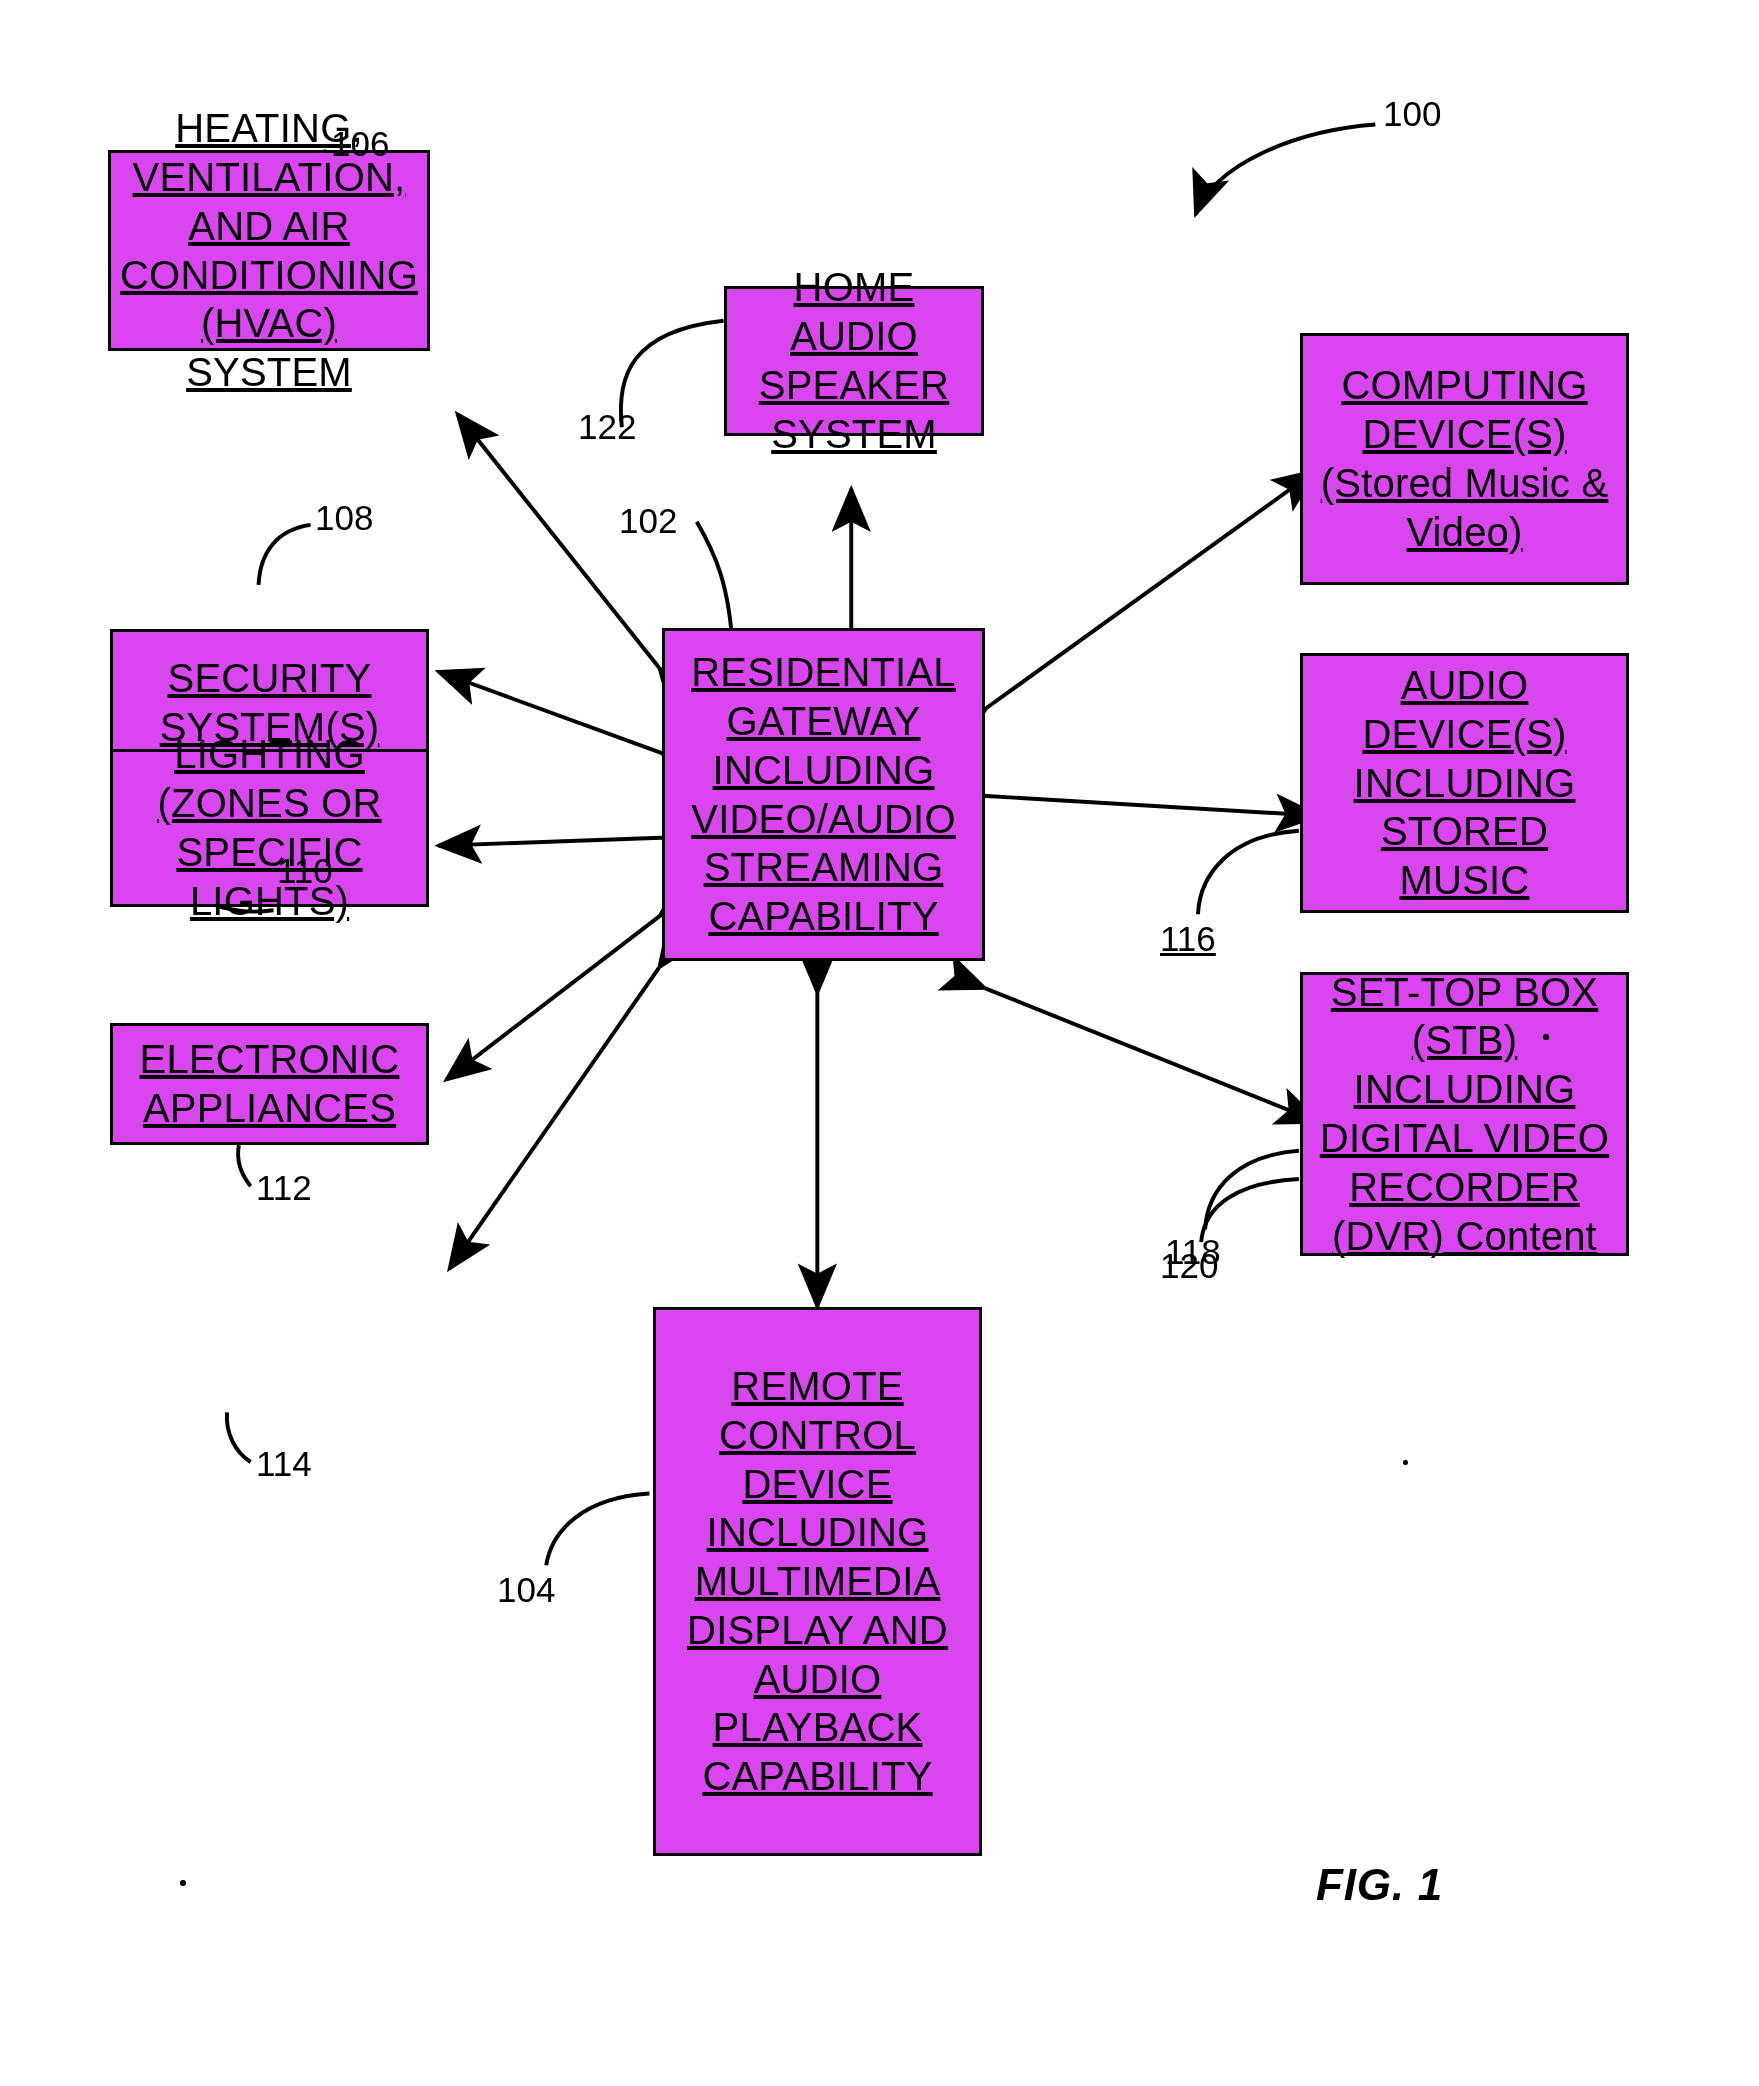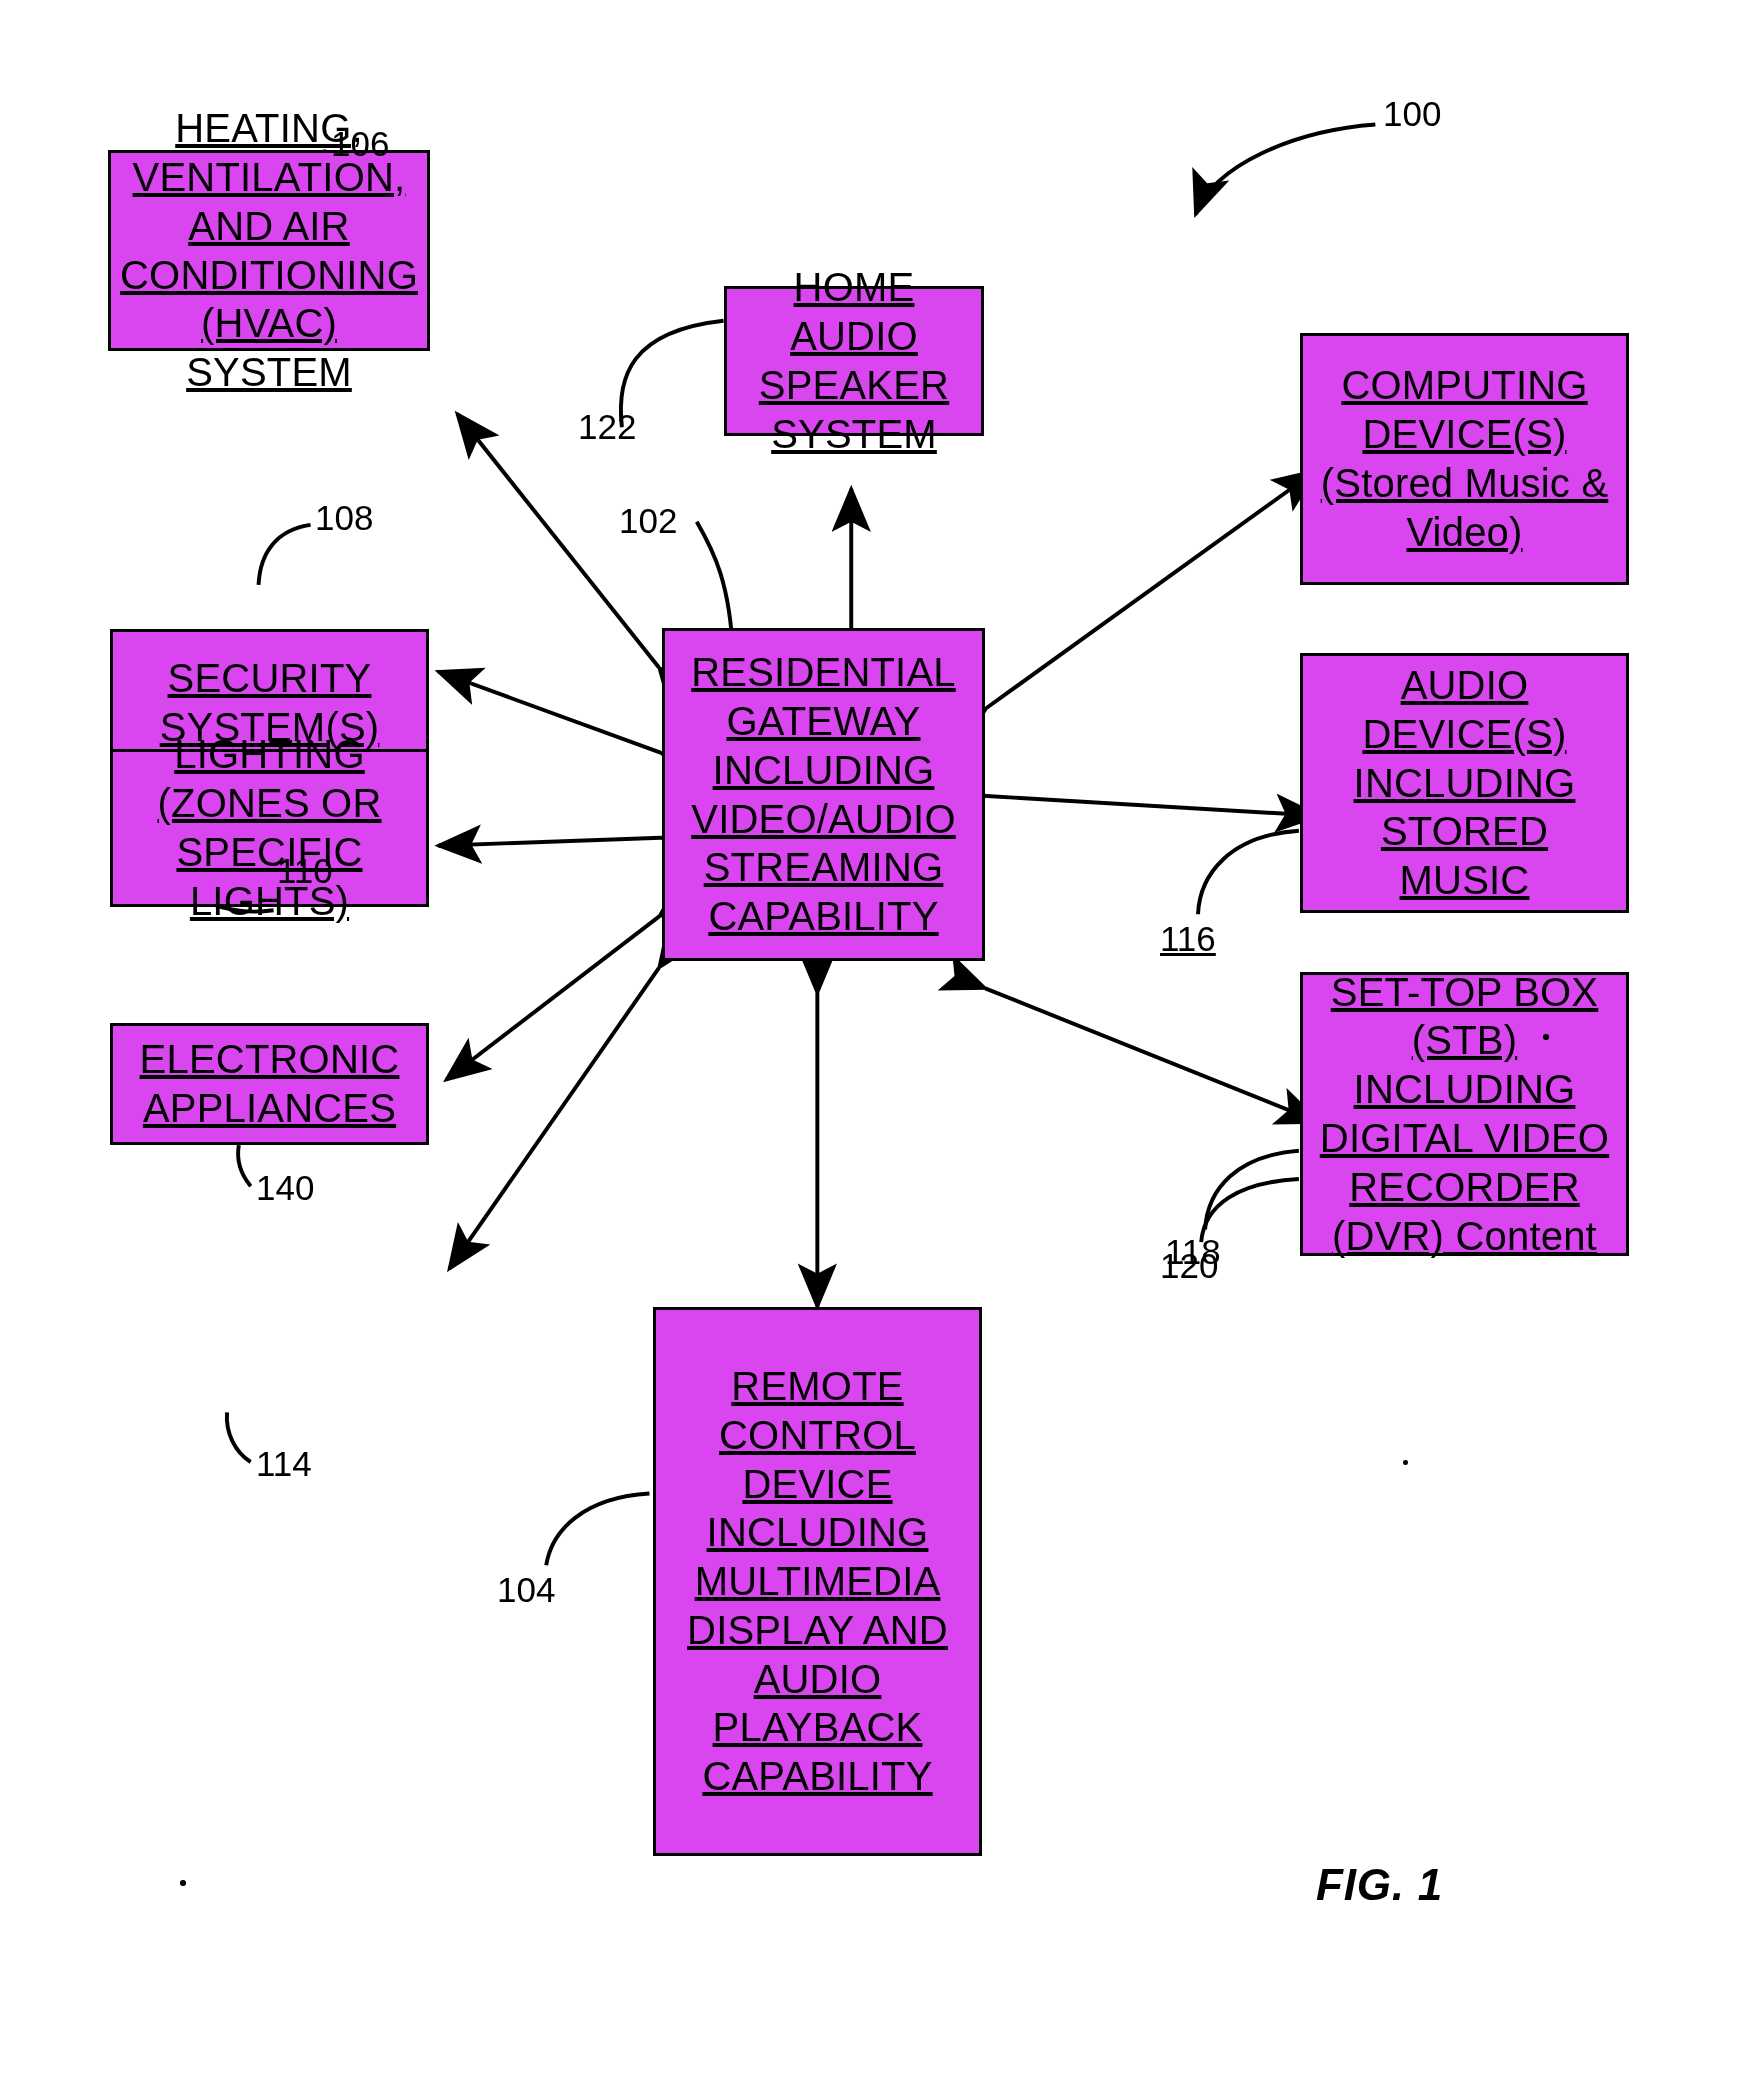--- a/index.html
+++ b/index.html
@@ -173,21 +173,21 @@
 AUDIO
 PLAYBACK
 CAPABILITY</div>
 
   <div class="ref-label" style="left:331px; top:126px;">106</div>
 
   <div class="ref-label" style="left:315px; top:500px;">108</div>
 
   <div class="ref-label" style="left:277px; top:853px;">110</div>
 
-  <div class="ref-label" style="left:256px; top:1170px;">140</div>
+  <div class="ref-label" style="left:256px; top:1170px;">112</div>
 
   <div class="ref-label" style="left:256px; top:1446px;">114</div>
 
   <div class="ref-label" style="left:578px; top:409px;">122</div>
 
   <div class="ref-label" style="left:619px; top:503px;">102</div>
 
   <div class="ref-label" style="left:1160px; top:921px;text-decoration:underline;">116</div>
 
   <div class="ref-label" style="left:1165px; top:1234px;">118</div>

